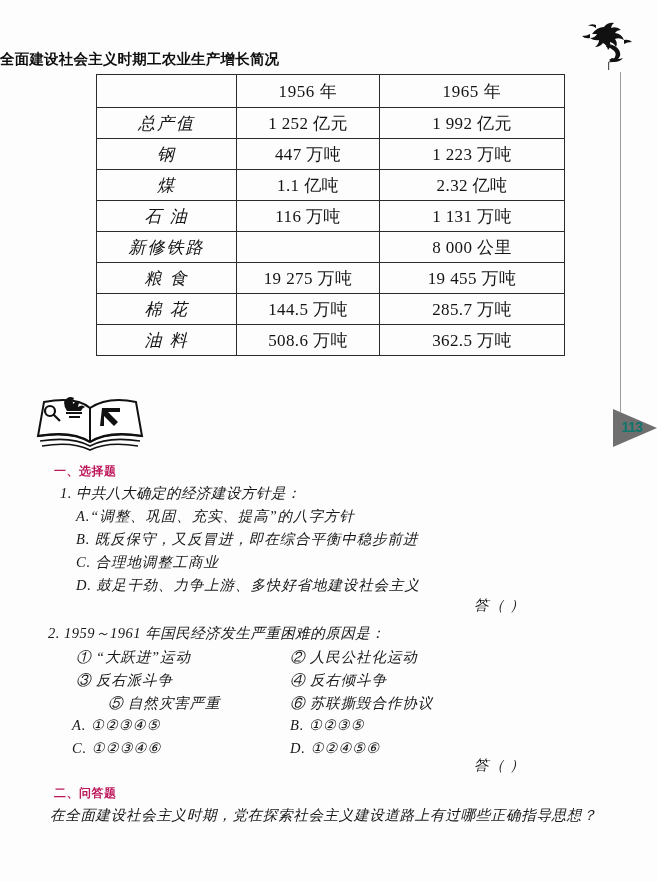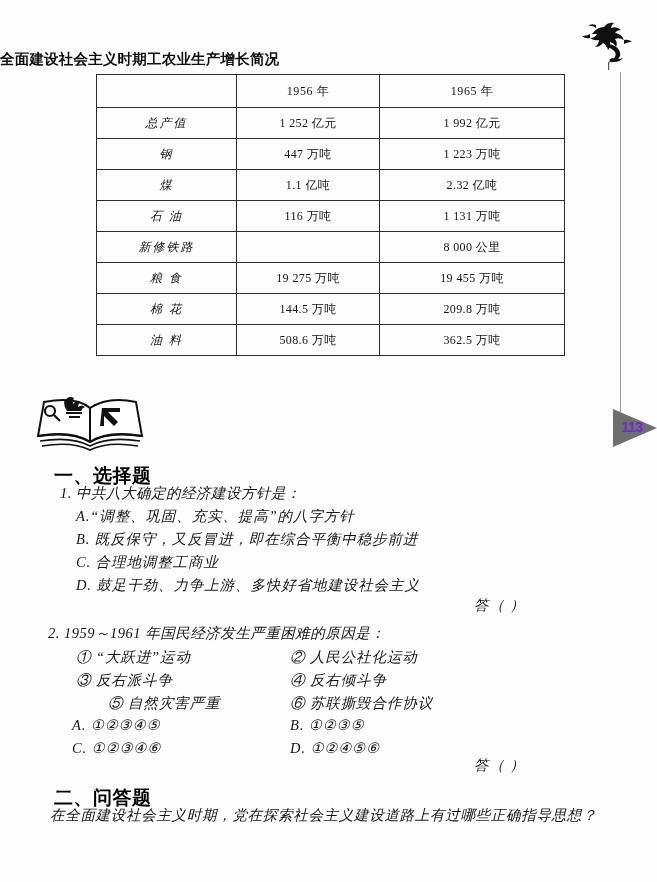--- a/index.html
+++ b/index.html
@@ -62,21 +62,21 @@
   }
   .page-tab .num {
     position: absolute;
     left: 2px;
     top: 10px;
     width: 34px;
     text-align: center;
     font-family: "Liberation Sans", sans-serif;
     font-weight: bold;
     font-size: 14px;
-    color: #6d28d9;
+    color: #0f766e;
     letter-spacing: -0.5px;
   }
 
   
   .table-title {
     position: absolute;
     left: 0;
     top: 50px;
     width: 640px;
     font-family: "Liberation Sans", sans-serif;
@@ -91,21 +91,21 @@
     top: 74px;
     width: 468px;
     border-collapse: collapse;
     table-layout: fixed;
   }
   .data-table td {
     border: 1px solid #2b2b2b;
     height: 28px;
     text-align: center;
     vertical-align: middle;
-    font-size: 12px;
+    font-size: 17px;
     font-family: "Liberation Serif", serif;
     color: #141414;
     padding: 1px 2px;
   }
   .data-table col.c1 { width: 140px; }
   .data-table col.c2 { width: 143px; }
   .data-table col.c3 { width: 185px; }
   .data-table .hdr-row td { height: 30px; }
   .data-table .lbl {
     font-style: italic;
@@ -128,23 +128,23 @@
   .ex {
     position: absolute;
     left: 0;
     top: 0;
     width: 657px;
   }
   .sec-head {
     position: absolute;
     font-family: "Liberation Sans", sans-serif;
     font-weight: bold;
-    font-size: 19px;
+    font-size: 12px;
     letter-spacing: .5px;
-    color: #000000;
+    color: #be185d;
   }
   .q-line {
     position: absolute;
     font-family: "Liberation Serif", serif;
     font-style: italic;
     font-size: 14.5px;
     letter-spacing: .7px;
     color: #161616;
     white-space: nowrap;
   }
@@ -226,21 +226,21 @@
         <td class="val">8 000 公里</td>
       </tr>
       <tr>
         <td class="lbl">粮 食</td>
         <td class="val">19 275 万吨</td>
         <td class="val">19 455 万吨</td>
       </tr>
       <tr>
         <td class="lbl">棉 花</td>
         <td class="val">144.5 万吨</td>
-        <td class="val">209.8 万吨</td>
+        <td class="val">285.7 万吨</td>
       </tr>
       <tr>
         <td class="lbl">油 料</td>
         <td class="val">508.6 万吨</td>
         <td class="val">362.5 万吨</td>
       </tr>
     </tbody>
   </table>
 
   <div class="book-icon">

